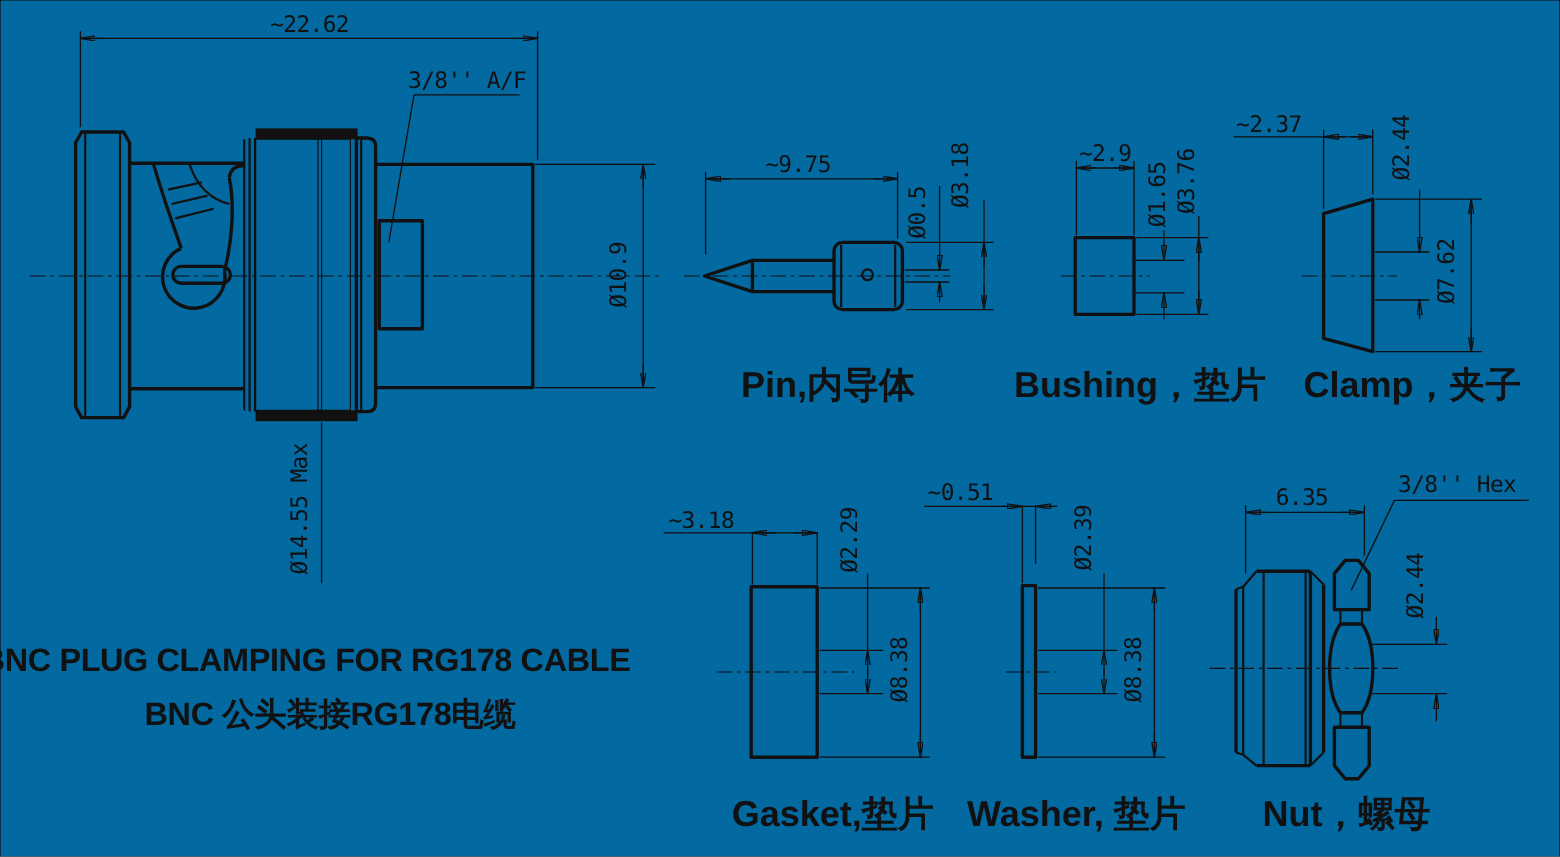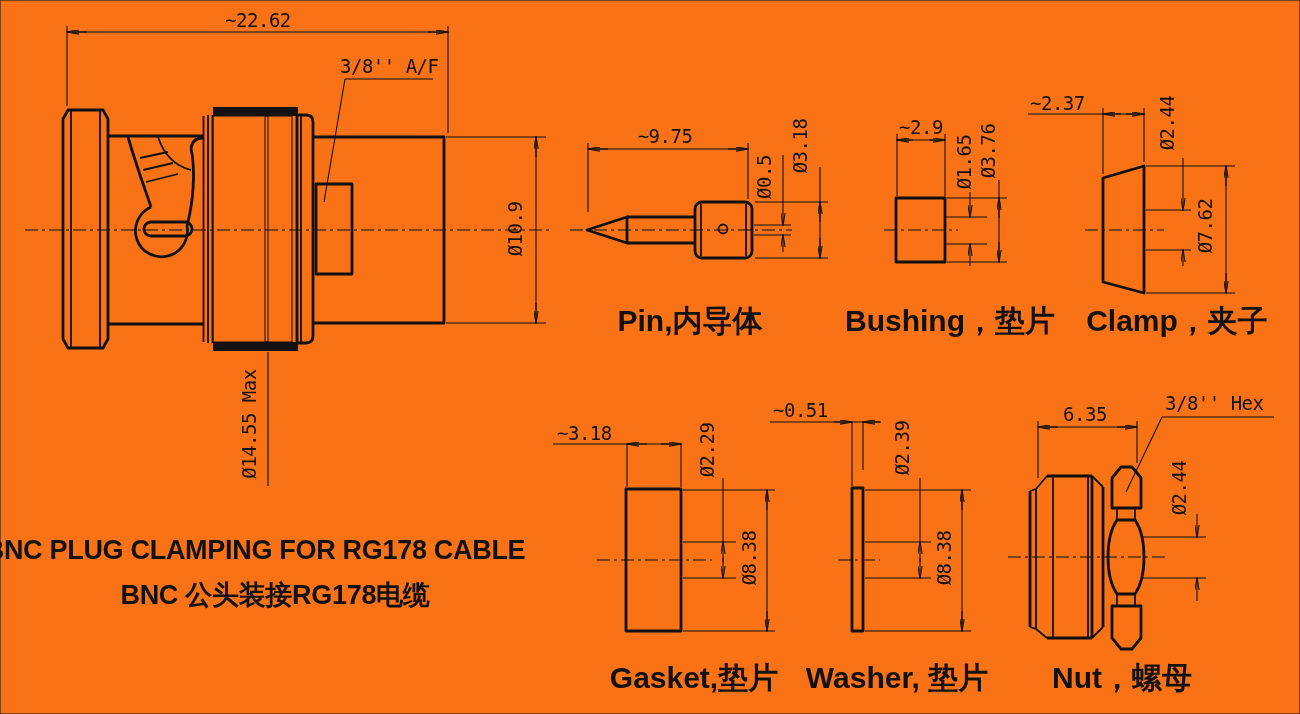--- a/index.html
+++ b/index.html
@@ -1,16 +1,16 @@
 <!DOCTYPE html>
 <html><head>
 <meta charset="utf-8">
 <style>
   html,body{margin:0;padding:0;background:#fff;}
-  .page{width:1300px;height:714px;background:#f97316;position:relative;overflow:hidden;}
+  .page{width:1300px;height:714px;background:#0369a1;position:relative;overflow:hidden;}
   svg{display:block;}
   svg line, svg path, svg rect, svg circle, svg polygon{stroke:#111;fill:none;stroke-linejoin:round;}
   .thick{stroke-width:2.8;}
   .med{stroke-width:1.8;}
   .thin{stroke-width:1.1;}
   .cl{stroke-width:1;stroke-dasharray:13 4 3 4;}
   .solidfill{fill:#111;stroke:none;}
   .arrseg{stroke-width:1.1;}
   text{stroke:none;fill:#111;}
   .dim{font-family:"DejaVu Sans Mono",monospace;font-size:19px;letter-spacing:-0.5px;}

